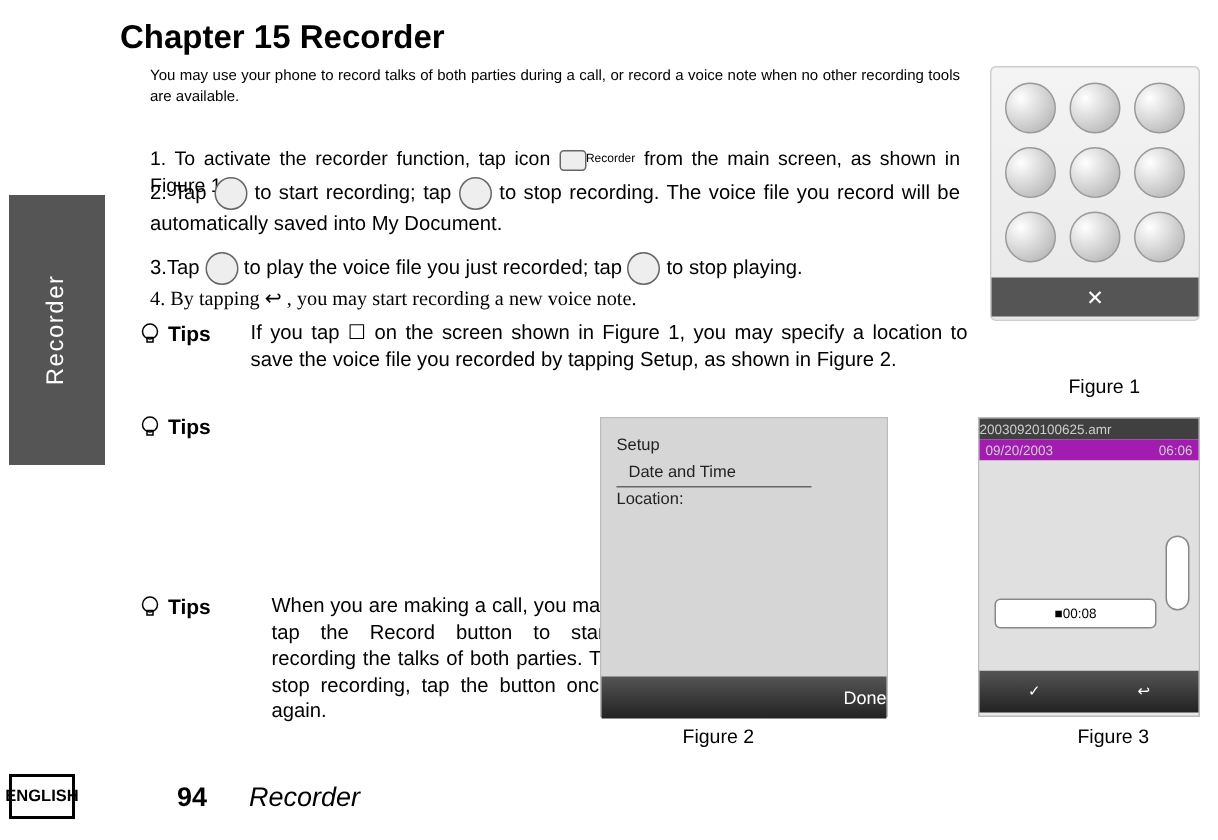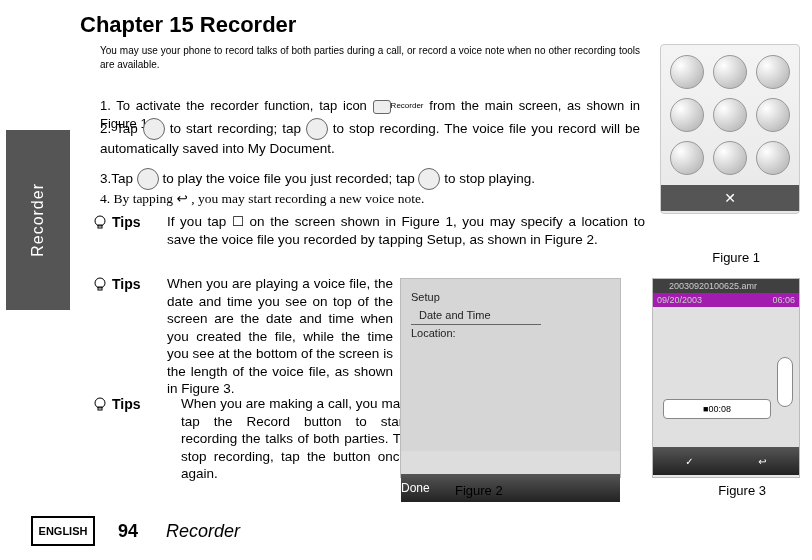--- a/index.html
+++ b/index.html
@@ -32,38 +32,38 @@
   .icon-rec-label { font-size: 8px; display: inline-block; vertical-align: middle; }
   
   
   .fig1 { position: absolute; right: 12px; top: 44px; width: 140px; height: 170px; border:1px solid #ccc; background: linear-gradient(#f4f4f4,#e8e8e8); border-radius: 4px;}
   .fig1-grid { display:grid; grid-template-columns: repeat(3,1fr); grid-template-rows: repeat(3,1fr); gap:6px; padding:8px; height:140px;}
   .orb { width:34px; height:34px; border-radius:50%; background: radial-gradient(circle at 30% 30%, #fff, #aaa); border:1px solid #999; justify-self:center; align-self:center;}
   .fig1-bar { height:26px; background:#555; display:flex; align-items:center; justify-content:center; color:#fff; font-size:14px;}
   .fig1-cap { position:absolute; right:52px; top:222px; font-size:13px;margin-top:28px; }
   
   
-  .fig2 { position: absolute; left: 400px; top: 278px; width: 221px; height: 200px; border:1px solid #bbb; background:#ddd; font-size:11px;}
+  .fig2 { position: absolute; left: 400px; top: 278px; width: 192px; height: 200px; border:1px solid #bbb; background:#ddd; font-size:11px;}
   .fig2-body { background:#d6d6d6; height:172px; padding:10px 10px; color:#222; line-height:1.6;}
   .fig2-body .uline { border-bottom:1px solid #666; width:130px;}
-  .fig2-done { height:28px; background: linear-gradient(#555,#222); color:#fff; text-align:left; line-height:28px; font-size:12px;margin-top:23px;}
+  .fig2-done { height:28px; background: linear-gradient(#555,#222); color:#fff; text-align:right; line-height:28px; font-size:12px;}
   .fig2-cap { position:absolute; left:455px; top:483px; font-size:13px;}
   
   
   .fig3 { position: absolute; right: 12px; top: 278px; width: 148px; height: 200px; border:1px solid #bbb; background:#e8e8e8; font-size:10px;}
-  .fig3-top { background:#404040; color:#ccc; padding:2px 16px; font-size:9px;}
+  .fig3-top { background:#404040; color:#ccc; padding:2px 0; font-size:9px;}
   .fig3-mid { background:#a21caf; color:#ccc; padding:2px 4px; font-size:9px; display:flex; justify-content:space-between;}
   .fig3-body { height:140px; background:#e0e0e0; position:relative;}
   .fig3-knob { position:absolute; right:6px; top:50px; width:16px; height:50px; border:1px solid #888; border-radius:8px; background:#fff;}
   .fig3-tray { position:absolute; bottom:28px; left:10px; right:28px; height:20px; border:1px solid #888; border-radius:4px; background:#fff; display:flex; align-items:center; justify-content:center; font-size:9px;}
   .fig3-bot { height:28px; background: linear-gradient(#555,#222); display:flex; align-items:center; justify-content:space-around; color:#fff;}
   .fig3-cap { position:absolute; right:46px; top:483px; font-size:13px;}
   
   
-  .footer-eng { position:absolute; left:6px; bottom:14px; width:64px; height:30px; border:2px solid #000; display:flex; align-items:center; justify-content:center; font-size:11px; font-weight:bold;margin-left:25px;}
+  .footer-eng { position:absolute; left:6px; bottom:14px; width:44px; height:30px; border:2px solid #000; display:flex; align-items:center; justify-content:center; font-size:11px; font-weight:bold;}
   .footer-page { position:absolute; left:118px; bottom:18px; font-size:18px; font-weight:bold;}
   .footer-title { position:absolute; left:166px; bottom:18px; font-size:18px; font-style:italic;}
 </style>
 </head>
 <body>
 
 <div class="sidetab">
     <span>Recorder</span>
   </div>
 
@@ -111,21 +111,20 @@
 </div>
 
 <div class="tips-row tips2">
   <div class="tips-label">
     <svg class="bulb" viewBox="0 0 16 16">
         <ellipse cx="8" cy="7" rx="5" ry="5" fill="none" stroke="#000"></ellipse>
         <rect x="6" y="11" width="4" height="3" fill="none" stroke="#000"></rect>
       </svg>
     <span>Tips</span>
   </div>
-  <div class="tips-text">When you are playing a voice file, the date and time you see on top of the screen are the date and time when you created the file, while the time you see at the bottom of the screen is the length of the voice file, as shown in Figure 3.</div>
 </div>
 
 <div class="tips-row tips3">
   <div class="tips-label">
     <svg class="bulb" viewBox="0 0 16 16">
         <ellipse cx="8" cy="7" rx="5" ry="5" fill="none" stroke="#000"></ellipse>
         <rect x="6" y="11" width="4" height="3" fill="none" stroke="#000"></rect>
       </svg>
     <span>Tips</span>
   </div>

